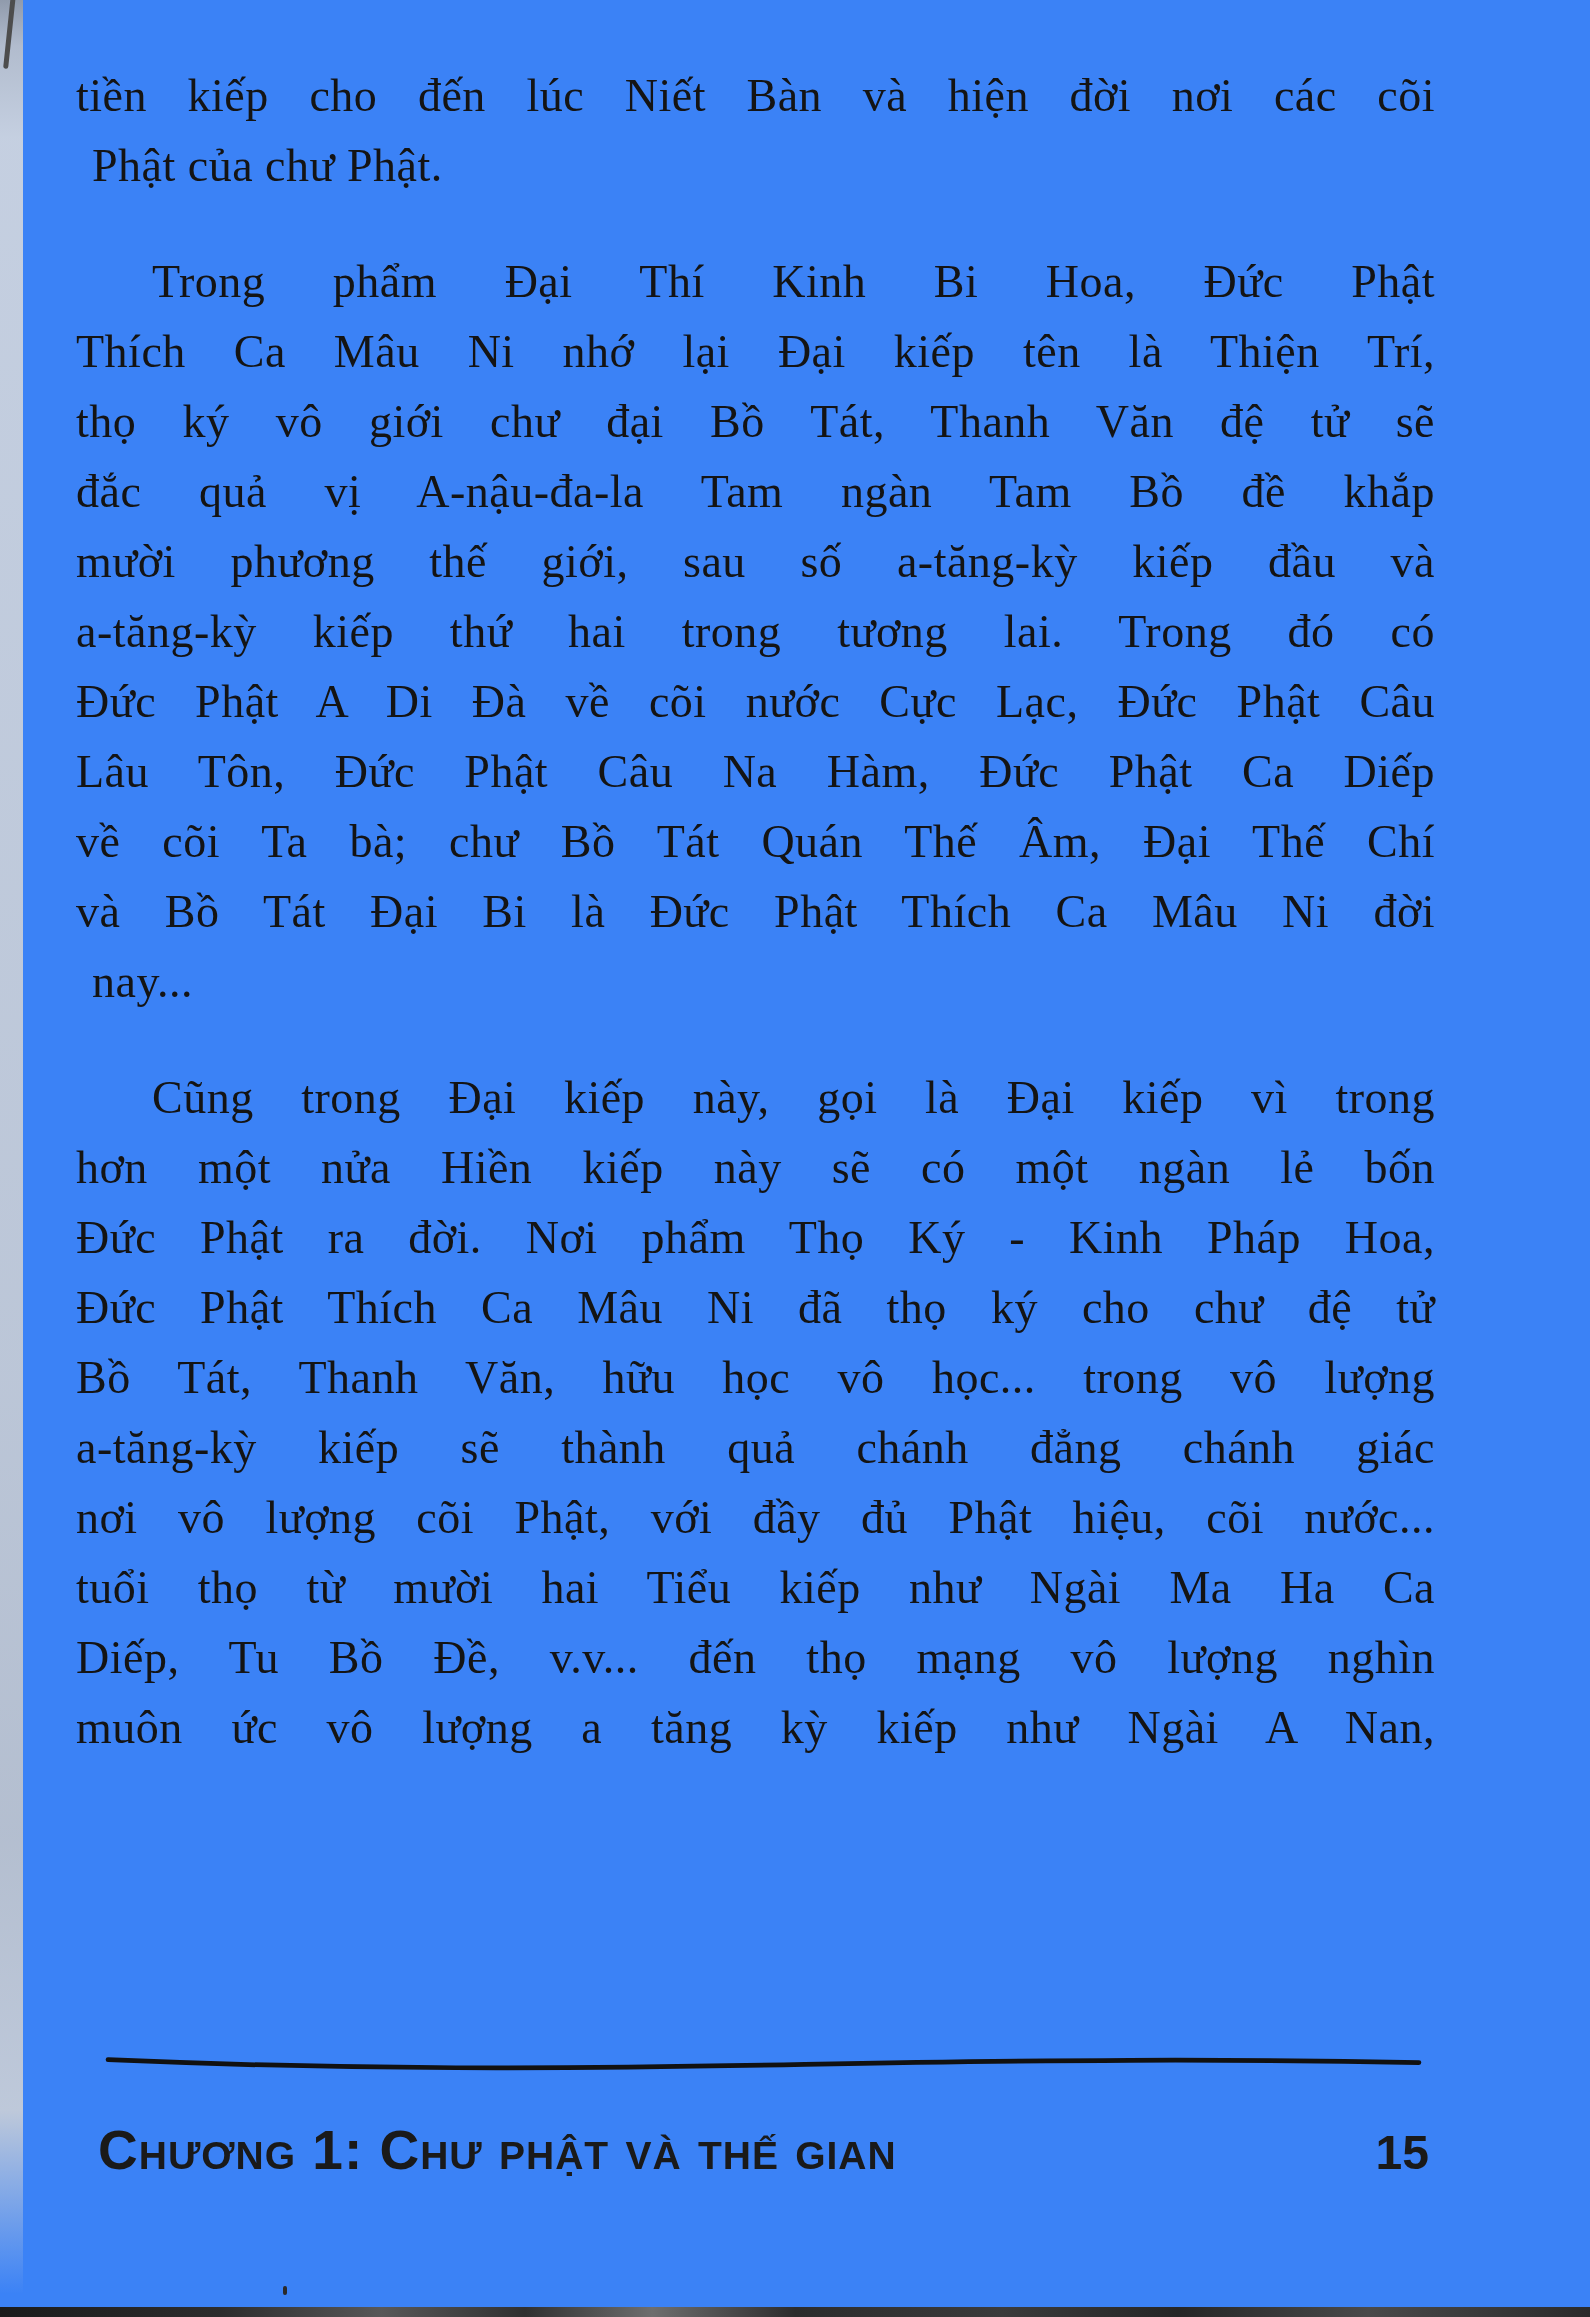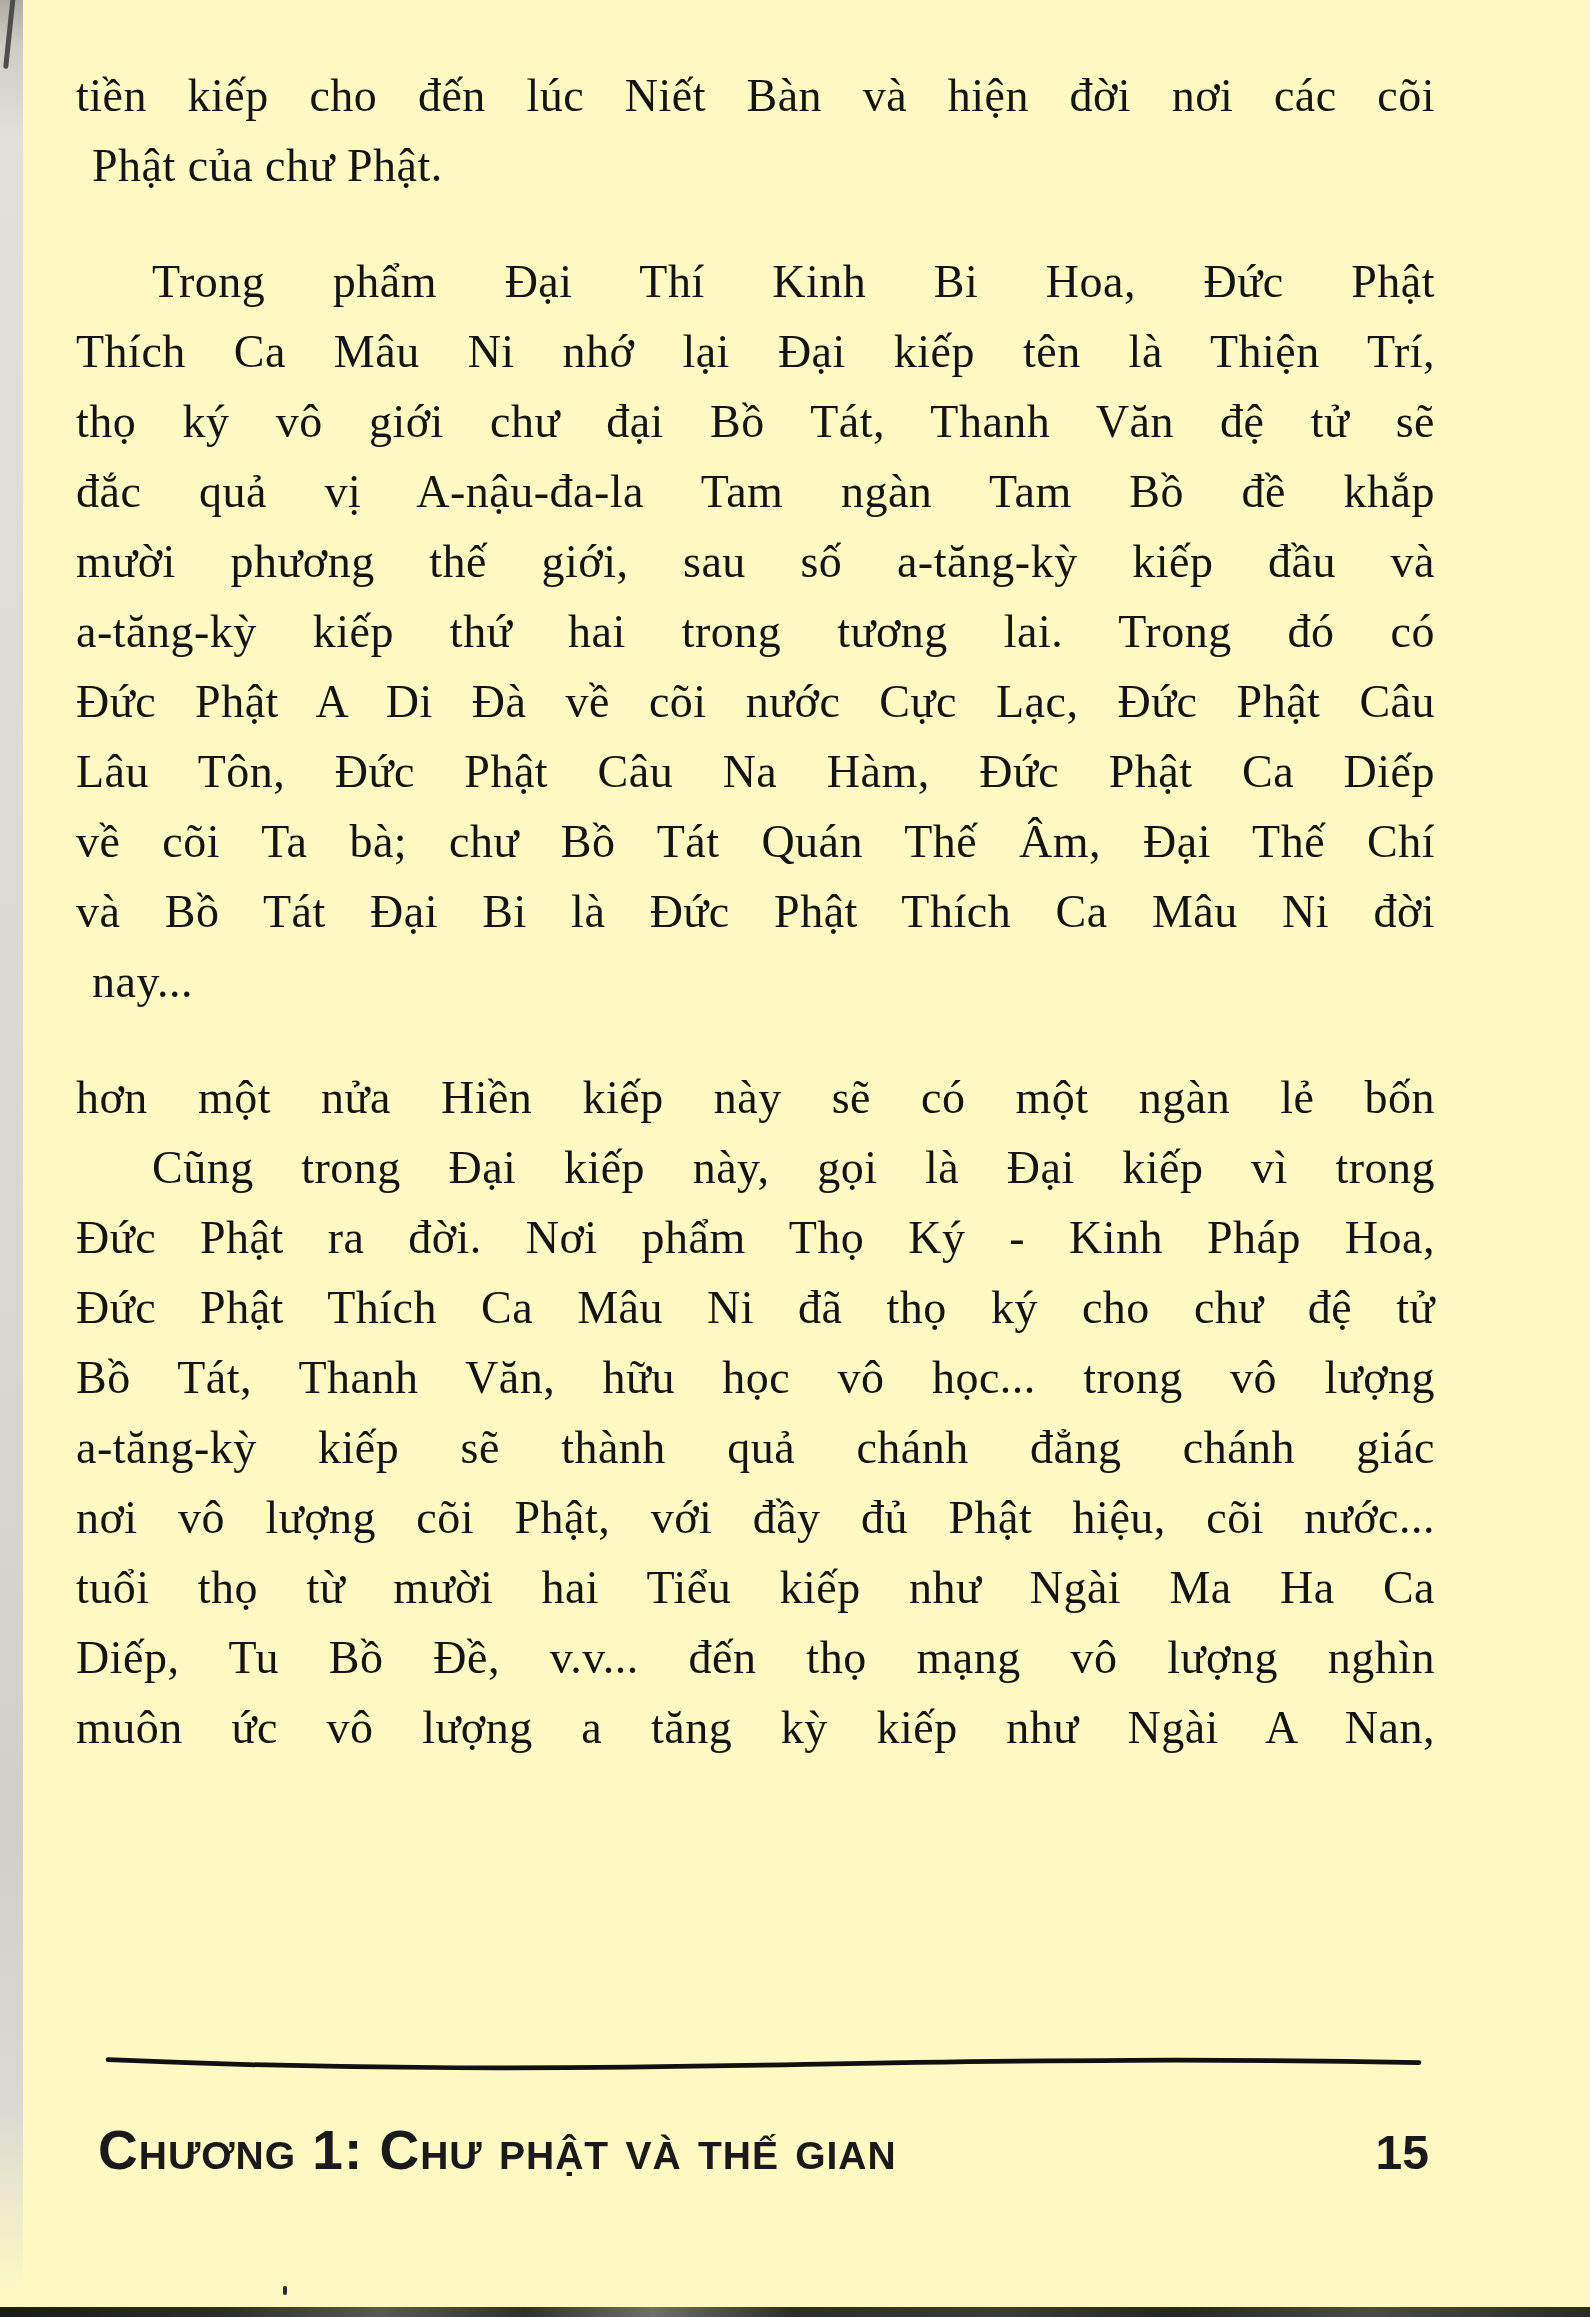--- a/index.html
+++ b/index.html
@@ -4,21 +4,21 @@
 <style>
   html, body {
     margin: 0;
     padding: 0;
     background: #ffffff;
   }
   .page {
     position: relative;
     width: 1591px;
     height: 2317px;
-    background: #fef9c3;
+    background: #3b82f6;
     overflow: hidden;
     font-family: "Liberation Serif", "DejaVu Serif", serif;
     color: #141414;
   }
 
   
   .left-strip {
     position: absolute;
     left: 0; top: 0;
     width: 23px;
@@ -129,22 +129,22 @@
       <span class="line">mười phương thế giới, sau số a-tăng-kỳ kiếp đầu và</span>
       <span class="line">a-tăng-kỳ kiếp thứ hai trong tương lai. Trong đó có</span>
       <span class="line">Đức Phật A Di Đà về cõi nước Cực Lạc, Đức Phật Câu</span>
       <span class="line">Lâu Tôn, Đức Phật Câu Na Hàm, Đức Phật Ca Diếp</span>
       <span class="line">về cõi Ta bà; chư Bồ Tát Quán Thế Âm, Đại Thế Chí</span>
       <span class="line">và Bồ Tát Đại Bi là Đức Phật Thích Ca Mâu Ni đời</span>
       <span class="line lastline">nay...</span>
     </p>
 
     <p class="para">
+      <span class="line indent">Cũng trong Đại kiếp này, gọi là Đại kiếp vì trong</span>
       <span class="line">hơn một nửa Hiền kiếp này sẽ có một ngàn lẻ bốn</span>
-      <span class="line indent">Cũng trong Đại kiếp này, gọi là Đại kiếp vì trong</span>
       <span class="line">Đức Phật ra đời. Nơi phẩm Thọ Ký - Kinh Pháp Hoa,</span>
       <span class="line">Đức Phật Thích Ca Mâu Ni đã thọ ký cho chư đệ tử</span>
       <span class="line">Bồ Tát, Thanh Văn, hữu học vô học... trong vô lượng</span>
       <span class="line">a-tăng-kỳ kiếp sẽ thành quả chánh đẳng chánh giác</span>
       <span class="line">nơi vô lượng cõi Phật, với đầy đủ Phật hiệu, cõi nước...</span>
       <span class="line">tuổi thọ từ mười hai Tiểu kiếp như Ngài Ma Ha Ca</span>
       <span class="line">Diếp, Tu Bồ Đề, v.v... đến thọ mạng vô lượng nghìn</span>
       <span class="line">muôn ức vô lượng a tăng kỳ kiếp như Ngài A Nan,</span>
     </p>
 

